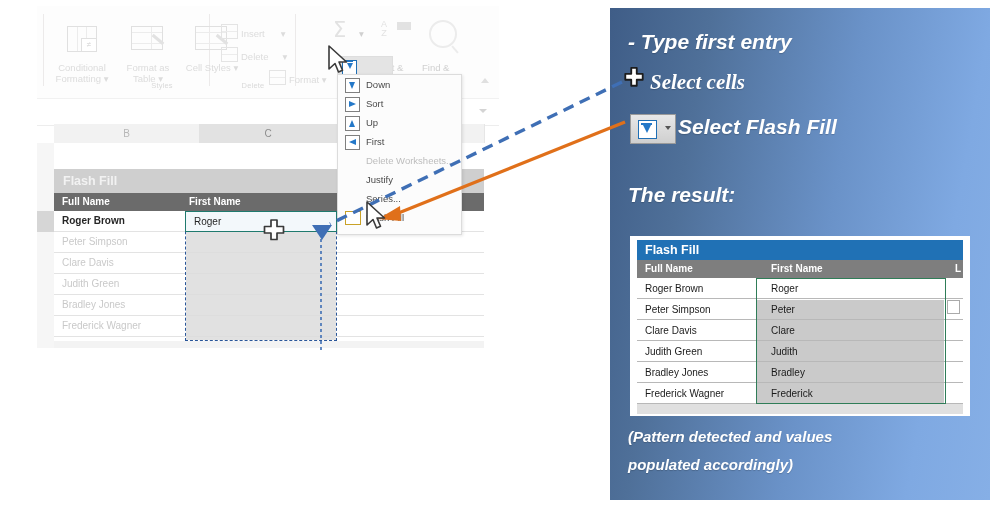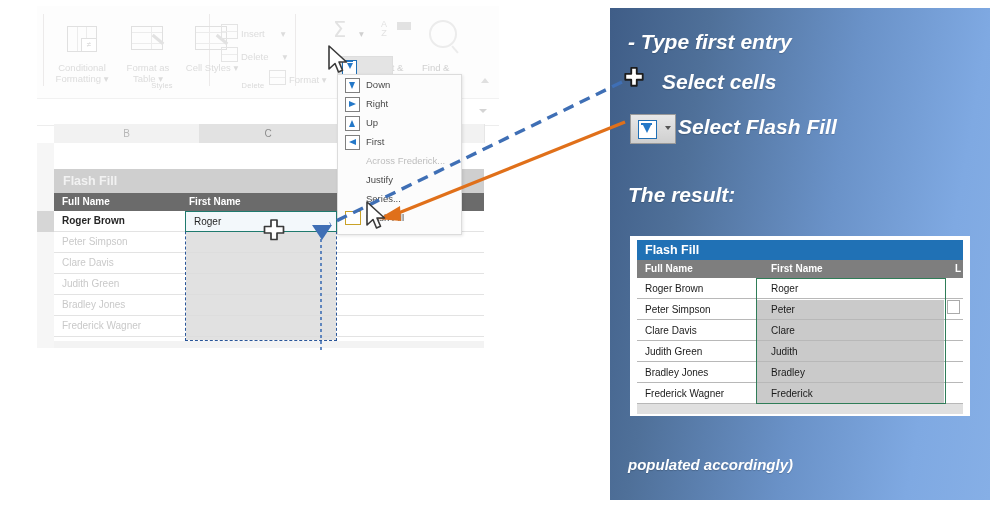--- a/index.html
+++ b/index.html
@@ -276,55 +276,55 @@
     <div class="mi">
       <span class="mico">
           <i class="arrow-d"></i>
         </span>
       <span>Down</span>
     </div>
     <div class="mi">
       <span class="mico">
           <i class="arrow-r"></i>
         </span>
-      <span>Right</span>
+      <span>Sort</span>
     </div>
     <div class="mi">
       <span class="mico">
           <i class="arrow-u"></i>
         </span>
       <span>Up</span>
     </div>
     <div class="mi">
       <span class="mico">
           <i class="arrow-l"></i>
         </span>
       <span>First</span>
     </div>
     <div class="mi dim">
-      <span>Across Frederick...</span>
+      <span>Delete Worksheets...</span>
     </div>
     <div class="mi">
       <span>Justify</span>
     </div>
     <div class="mi">
       <span>Series...</span>
     </div>
     <div class="mi">
       <span class="ff-ico"></span>
       <span>Flash Fill</span>
     </div>
   </div>
 </div>
 
 <div id="panel">
 
   <div class="ptext" style="left:18px;top:22px;">- Type first entry</div>
 
-  <div class="ptext" style="left:52px;top:62px;">Select cells</div>
+  <div class="ptext" style="left:40px;top:62px;font-family:Liberation Serif, serif;">Select cells</div>
 
   <div class="panel-fill-btn">
     <span class="box"></span>
     <span class="car"></span>
   </div>
   <div class="ptext" style="left:68px;top:107px;">Select Flash Fill</div>
 
   <div class="ptext" style="left:18px;top:175px;">The result:</div>
 
   <div id="result-shot">
@@ -360,20 +360,21 @@
     <div class="r-row" style="top:147px;">
       <span class="c1">Frederick Wagner</span>
       <span class="c2">Frederick</span>
     </div>
 
     <div class="r-fillsel"></div>
     <div class="r-ffbadge"></div>
     <div class="r-bottom"></div>
   </div>
 
+  <div class="ptext small" style="left:18px;top:420px;">(Pattern detected and values</div>
   <div class="ptext small" style="left:18px;top:448px;">populated accordingly)</div>
 </div>
 
 <svg id="overlay">
 
   <polyline points="622,82 330,224" fill="none" stroke="#3f6fb5" stroke-width="3.4" stroke-dasharray="11,7"></polyline>
   <line x1="321" y1="227" x2="321" y2="350" stroke="#3f6fb5" stroke-width="1.6" stroke-dasharray="3,3"></line>
   <polygon points="312,225 332,225 322,240" fill="#3f6fb5"></polygon>
 
   <polyline points="625,122 396,214" fill="none" stroke="#e0701a" stroke-width="3.2"></polyline>

